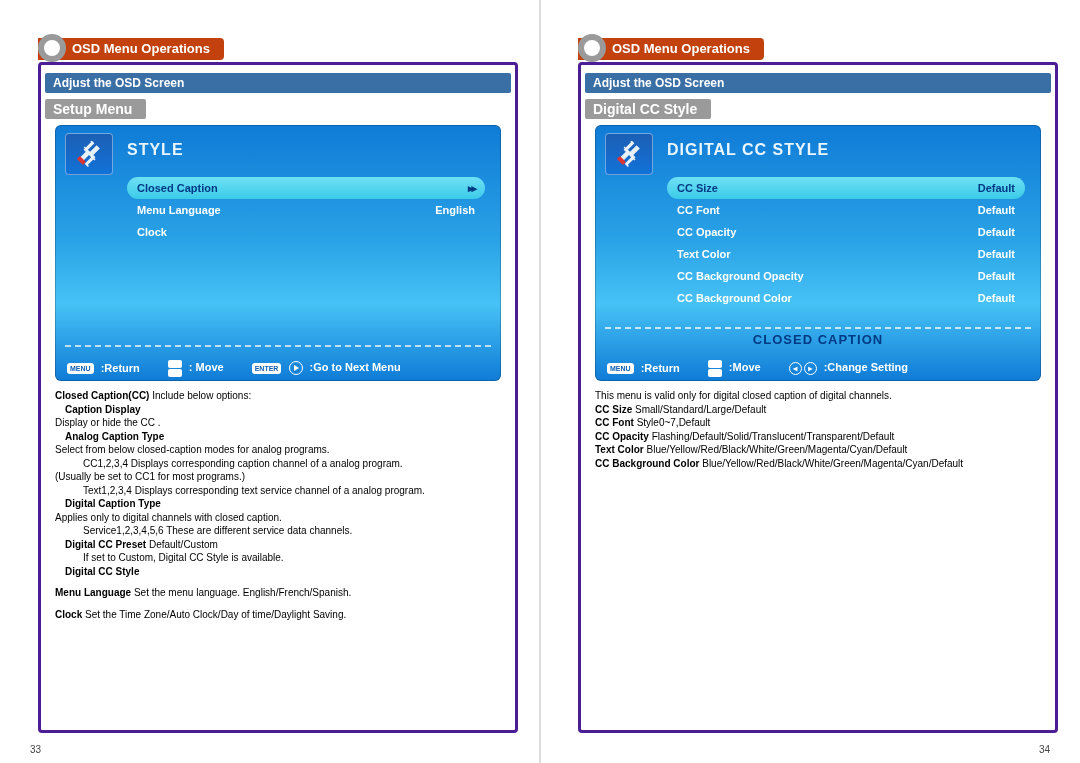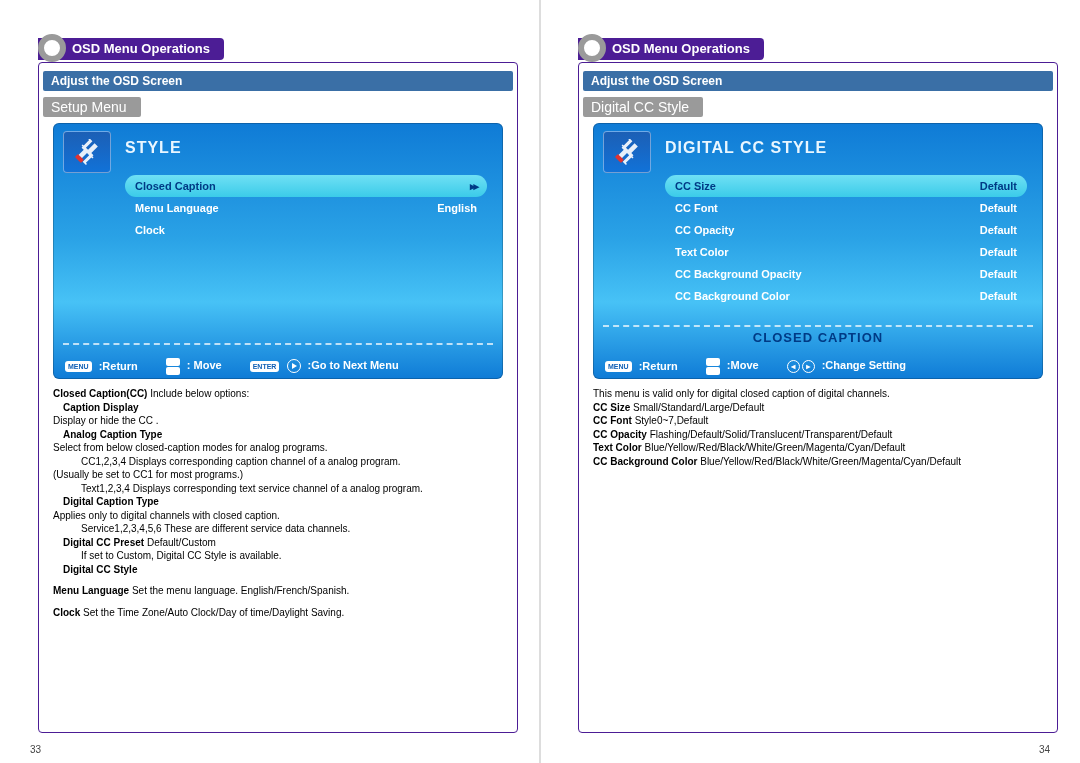--- a/index.html
+++ b/index.html
@@ -40,52 +40,52 @@
     position: absolute;
     left: 0; top: -4px;
     width: 28px; height: 28px;
     border-radius: 50%;
     background: #fff;
     border: 6px solid #9a9a9a;
   }
   .tab-strip {
     display: inline-block;
     height: 22px;
-    background: #4c1d95;
+    background: #c2410c;
     color: #fff;
     font-weight: bold;
     font-size: 13px;
     line-height: 22px;
     padding-left: 34px;
     padding-right: 14px;
     border-top-right-radius: 4px;
     border-bottom-right-radius: 4px;
   }
   .page-frame {
     position: absolute;
     left: 38px; right: 22px;
     top: 62px; bottom: 30px;
-    border: 1px solid #4c1d95;
+    border: 3px solid #4c1d95;
     border-radius: 4px;
     padding: 6px 14px 0 14px;
   }
   .blue-bar {
     background: #3a6fa6;
     color: #fff;
     font-weight: bold;
     font-size: 12px;
     padding: 3px 8px;
     margin: 2px -10px 4px -10px;
     border-radius: 2px;
   }
   .gray-title {
     display: inline-block;
     background: #9a9a9a;
     color: #fff;
-    font-weight: normal;
+    font-weight: bold;
     font-size: 14px;
     padding: 2px 14px 2px 8px;
     margin-left: -10px;
     margin-top: 2px;
     margin-bottom: 6px;
     border-radius: 2px;
   }
   
   .osd {
     position: relative;

